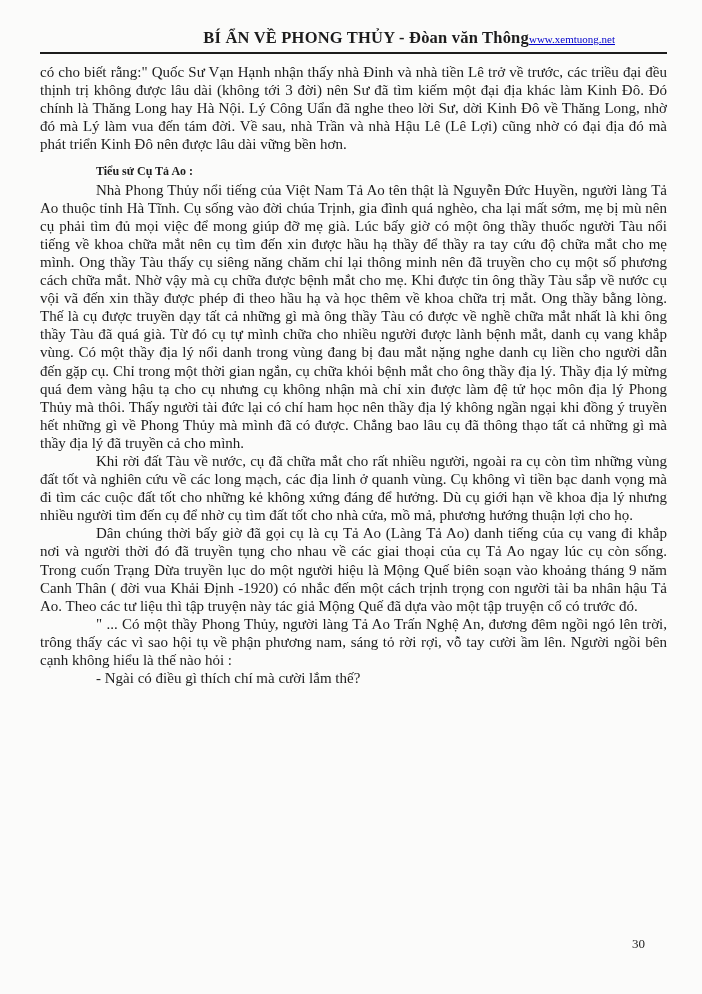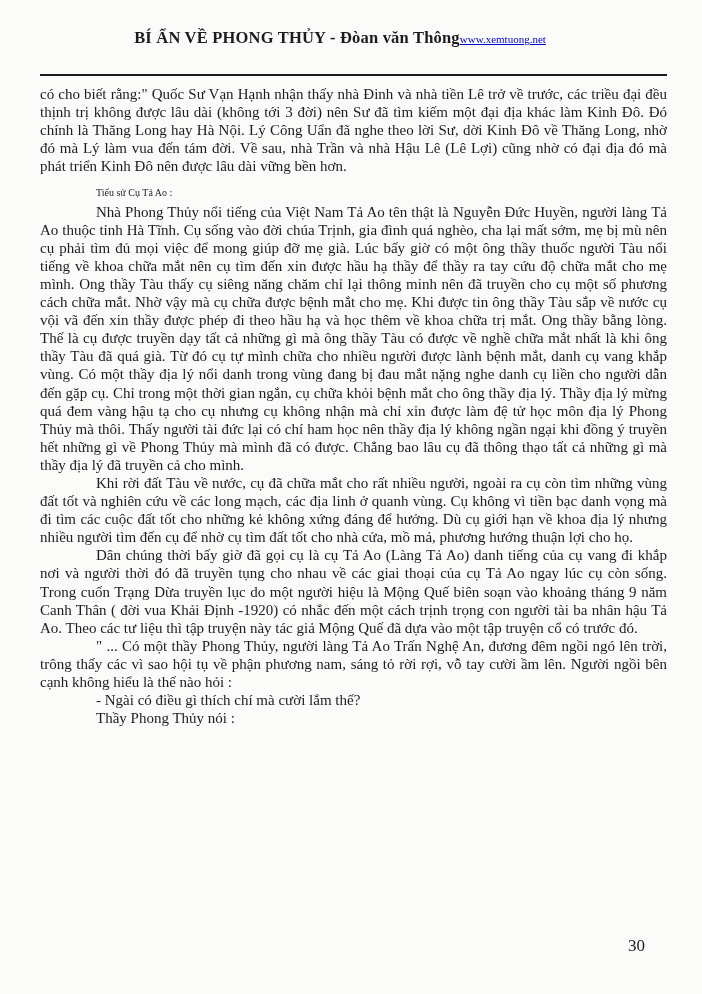--- a/index.html
+++ b/index.html
@@ -17,25 +17,25 @@
   }
   .page {
     box-sizing: border-box;
     width: 702px;
     height: 994px;
     padding: 28px 35px 0 40px;
     position: relative;
   }
   header.page-header {
     display: flex;
-    justify-content: center;
+    justify-content: flex-end;
     align-items: baseline;
     padding-left: 25px;
     padding-right: 52px;
-    margin-bottom: 26px;
+    margin-bottom: 4px;
   }
   .htitle {
     font-weight: bold;
     font-size: 16.5px;
     letter-spacing: 0.2px;
     white-space: nowrap;
   }
   .hlink {
     font-size: 11px;
     color: #0000cc;
@@ -57,30 +57,30 @@
     margin: 0;
     padding: 0;
   }
   p.cont {
     text-indent: 0;
   }
   p.ind {
     text-indent: 56px;
   }
   p.heading {
-    font-weight: normal;
+    font-weight: bold;
     text-indent: 56px;
     margin-top: 9px !important;
-    font-size: 10px;
+    font-size: 12px;
   }
   footer.page-footer {
     position: absolute;
     right: 57px;
     top: 936px;
-    font-size: 17px;
+    font-size: 13px;
   }
 </style>
 </head>
 <body>
 
 <div class="page">
 
   <header class="page-header">
     <span class="htitle">BÍ ẨN VỀ PHONG THỦY  - Đòan văn Thông</span>
     <a class="hlink" href="#">www.xemtuong.net</a>
@@ -89,20 +89,19 @@
   <div class="rule"></div>
 
   <main class="page-body">
     <p class="cont">có cho biết rằng:" Quốc Sư Vạn Hạnh nhận thấy nhà Đinh và nhà tiền Lê trở về trước, các triều đại đều thịnh trị không được lâu dài (không tới 3 đời) nên Sư đã tìm kiếm một đại địa khác làm Kinh Đô. Đó chính là Thăng Long hay Hà Nội. Lý Công Uẩn đã nghe theo lời Sư, dời Kinh Đô về Thăng Long, nhờ đó mà Lý làm vua đến tám đời. Về sau, nhà Trần và nhà Hậu Lê (Lê Lợi) cũng nhờ có đại địa đó mà phát triển Kinh Đô nên được lâu dài vững bền hơn.</p>
     <p class="heading">Tiểu sử Cụ Tả Ao :</p>
     <p class="ind">Nhà Phong Thủy nổi tiếng của Việt Nam Tả Ao tên thật là Nguyễn Đức Huyền, người làng Tả Ao thuộc tỉnh Hà Tĩnh. Cụ sống vào đời chúa Trịnh, gia đình quá nghèo, cha lại mất sớm, mẹ bị mù nên cụ phải tìm đủ mọi việc để mong giúp đỡ mẹ già. Lúc bấy giờ có một ông thầy thuốc người Tàu nổi tiếng về khoa chữa mắt nên cụ tìm đến xin được hầu hạ thầy để thầy ra tay cứu độ chữa mắt cho mẹ mình. Ong thầy Tàu thấy cụ siêng năng chăm chỉ lại thông minh nên đã truyền cho cụ một số phương cách chữa mắt. Nhờ vậy mà cụ chữa được bệnh mắt cho mẹ. Khi được tin ông thầy Tàu sắp về nước cụ vội vã đến xin thầy được phép đi theo hầu hạ và học thêm về khoa chữa trị mắt. Ong thầy bằng lòng. Thế là cụ được truyền dạy tất cả những gì mà ông thầy Tàu có được về nghề chữa mắt nhất là khi ông thầy Tàu đã quá già. Từ đó cụ tự mình chữa cho nhiều người được lành bệnh mắt, danh cụ vang khắp vùng. Có một thầy địa lý nổi danh trong vùng đang bị đau mắt nặng nghe danh cụ liền cho người dẫn đến gặp cụ. Chỉ trong một thời gian ngắn, cụ chữa khỏi bệnh mắt cho ông thầy địa lý. Thầy địa lý mừng quá đem vàng hậu tạ cho cụ nhưng cụ không nhận mà chỉ xin được làm đệ tử học môn địa lý Phong Thủy mà thôi. Thấy người tài đức  lại có chí ham học nên thầy địa lý không ngần ngại khi đồng ý truyền hết những gì về Phong Thủy mà mình đã có được. Chẳng bao lâu cụ đã thông thạo tất cả những gì mà thầy địa lý đã truyền cả cho mình.</p>
     <p class="ind">Khi rời đất Tàu về nước, cụ đã chữa mắt cho rất nhiều người, ngoài ra cụ còn tìm những vùng đất tốt và nghiên cứu về các long mạch, các địa linh ở quanh vùng. Cụ không vì tiền bạc danh vọng mà đi tìm các cuộc đất tốt cho những kẻ không xứng đáng để hưởng. Dù cụ giới hạn về khoa địa lý nhưng nhiều người tìm đến cụ để nhờ cụ tìm đất tốt cho nhà cửa, mồ mả, phương hướng thuận lợi cho họ.</p>
     <p class="ind">Dân chúng thời bấy giờ đã gọi cụ là cụ Tả Ao (Làng Tả Ao) danh tiếng của cụ vang đi khắp nơi và người thời đó đã truyền tụng cho nhau về các giai thoại của cụ Tả Ao ngay lúc cụ còn sống. Trong cuốn Trạng Dừa truyền lục do một người hiệu là Mộng Quế biên soạn vào khoảng tháng 9 năm Canh Thân ( đời vua Khải Định -1920) có nhắc đến một cách trịnh trọng con người tài ba nhân hậu Tả Ao. Theo các tư liệu thì tập truyện này tác giả Mộng Quế đã dựa vào một tập truyện cổ có trước đó.</p>
     <p class="ind">" ... Có một thầy Phong Thủy, người làng Tả Ao Trấn Nghệ An, đương đêm ngồi ngó lên trời, trông thấy các vì sao hội tụ về phận phương nam, sáng tỏ rời rợi, vỗ tay cười ầm lên. Người ngồi bên cạnh không hiểu là thế nào hỏi :</p>
     <p class="ind">- Ngài có điều gì thích chí mà cười lắm thế?</p>
-    <p class="ind">Thầy Phong Thủy nói :</p>
   </main>
 
   <footer class="page-footer">
     <span>30</span>
   </footer>
 
 </div>
 
 </body></html>

